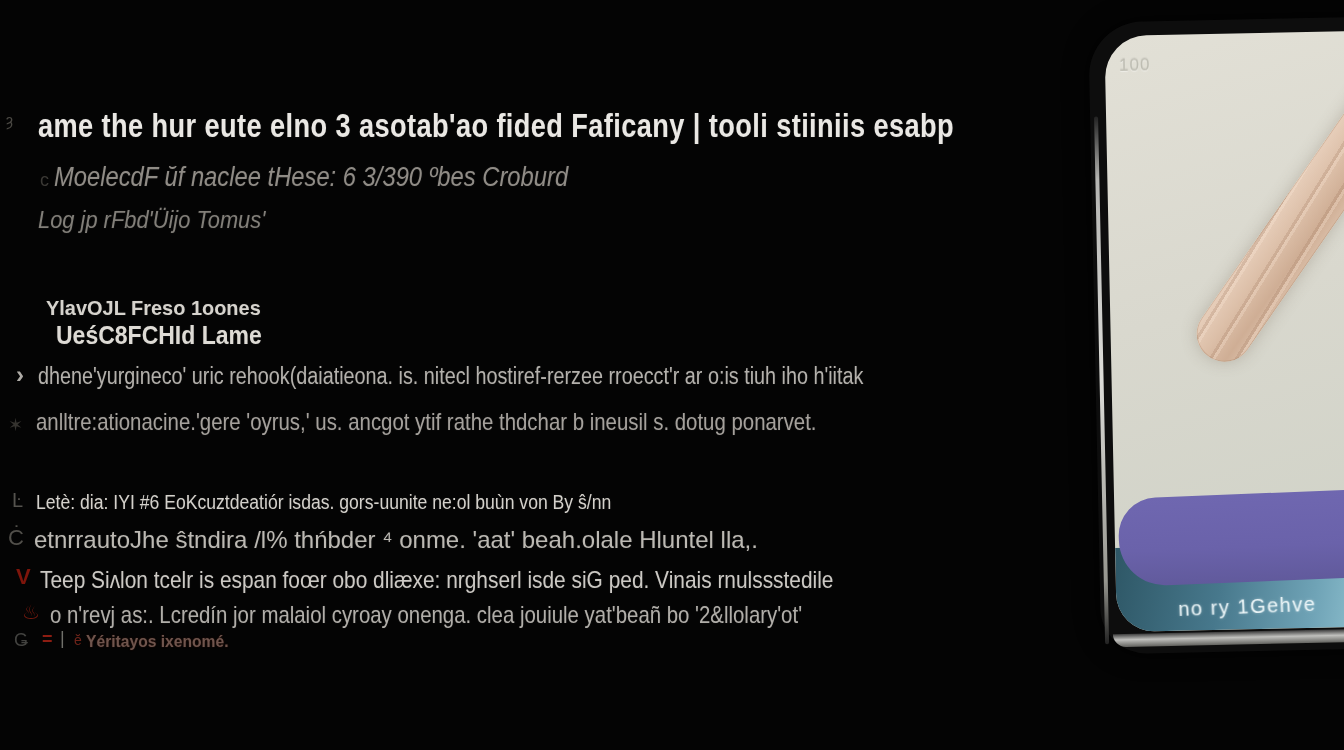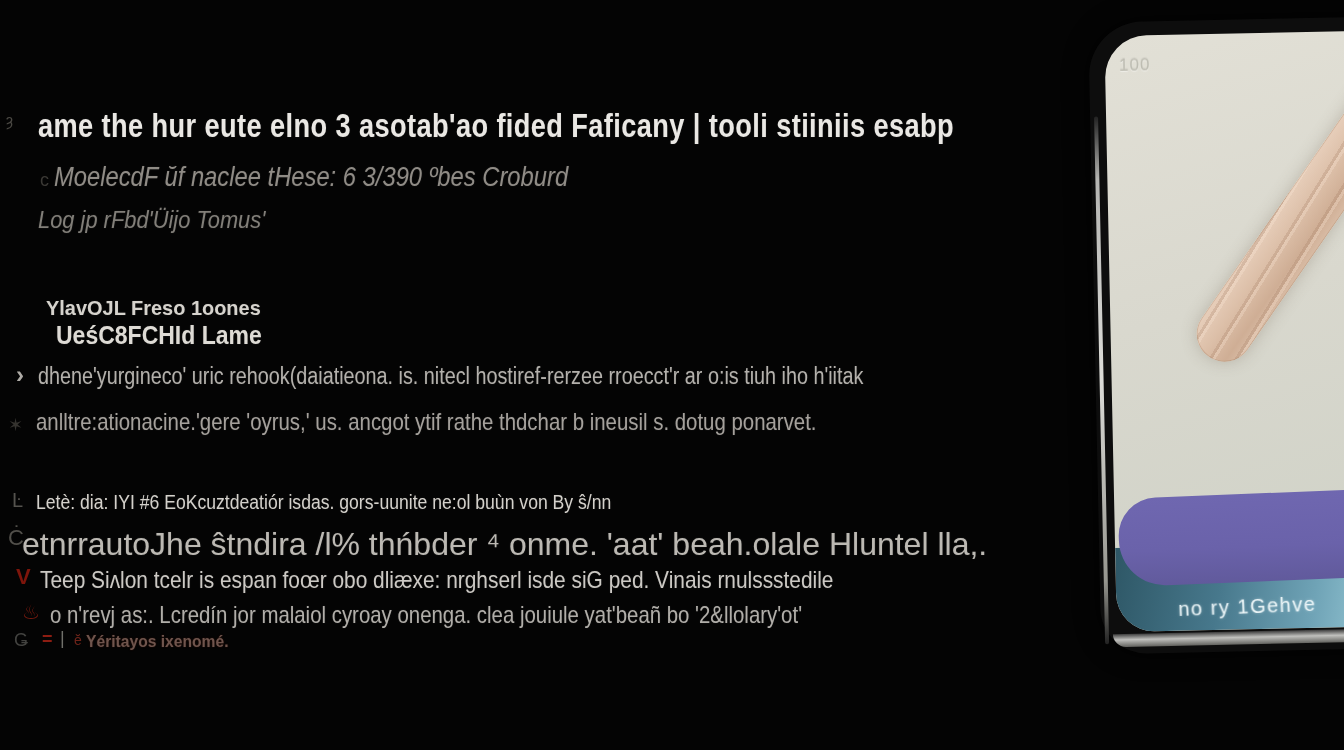--- a/index.html
+++ b/index.html
@@ -18,21 +18,21 @@
     text-shadow:0 0 2px rgba(255,255,255,.12);
   }
   .l-heading{left:38px;top:106px;font-size:34px;font-weight:600;color:#eae8e4;transform:scaleX(.80);letter-spacing:.5px;}
   .l-sub{left:54px;top:162px;font-size:27px;font-style:italic;color:#908c86;transform:scaleX(.88);}
   .l-byline{left:38px;top:207px;font-size:23px;font-style:italic;color:#827f79;transform:scaleX(.95);}
   .l-small{left:46px;top:296px;font-size:21px;font-weight:600;color:#d6d3cd;transform:scaleX(.95);}
   .l-bold{left:56px;top:321px;font-size:25px;font-weight:700;color:#dedbd5;transform:scaleX(.92);}
   .l-b1{left:38px;top:363px;font-size:23px;color:#b4b1ac;transform:scaleX(.86);}
   .l-b2{left:36px;top:408px;font-size:24px;color:#a5a19c;transform:scaleX(.85);}
   .l-i1{left:36px;top:491px;font-size:20px;color:#d4d1cb;transform:scaleX(.88);}
-  .l-i2{left:22px;top:526px;font-size:32px;color:#bcb9b3;}
+  .l-i2{left:34px;top:526px;font-size:24px;color:#bcb9b3;}
   .l-i3{left:40px;top:566px;font-size:24px;color:#ccc9c4;transform:scaleX(.87);}
   .l-i4{left:50px;top:601px;font-size:24px;color:#b1aea9;transform:scaleX(.85);}
   .l-foot{left:86px;top:632px;font-size:17px;font-weight:700;color:#6f554d;transform:scaleX(.92);text-shadow:0 0 2px rgba(120,40,20,.35);}
 
   .ico{position:absolute;white-space:nowrap;filter:blur(.5px);}
   .ico-heading{left:6px;top:112px;font-size:16px;color:#4a4843;}
   .ico-sub{left:40px;top:170px;font-size:18px;color:#3b3935;}
   .ico-chev{left:16px;top:361px;font-size:24px;font-weight:700;color:#aeaba6;}
   .ico-smudge{left:8px;top:414px;font-size:18px;color:#35332f;}
   .ico-doc{left:12px;top:489px;font-size:20px;color:#55534e;}

